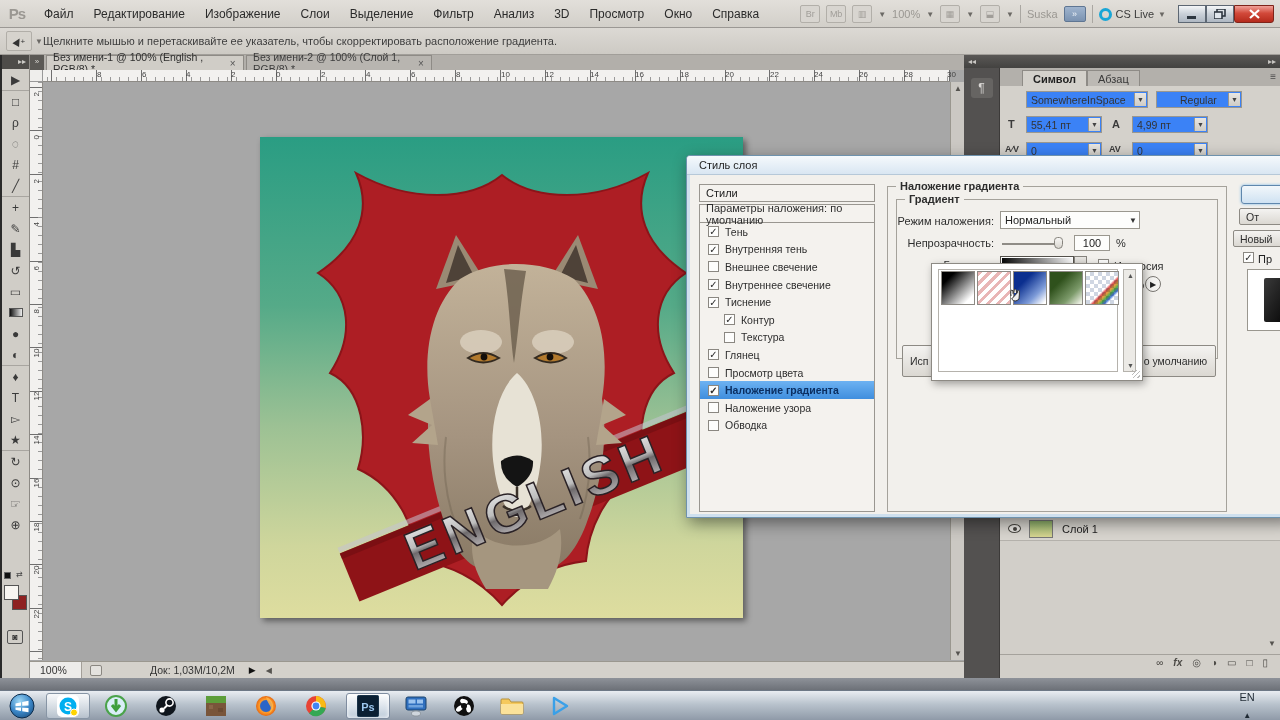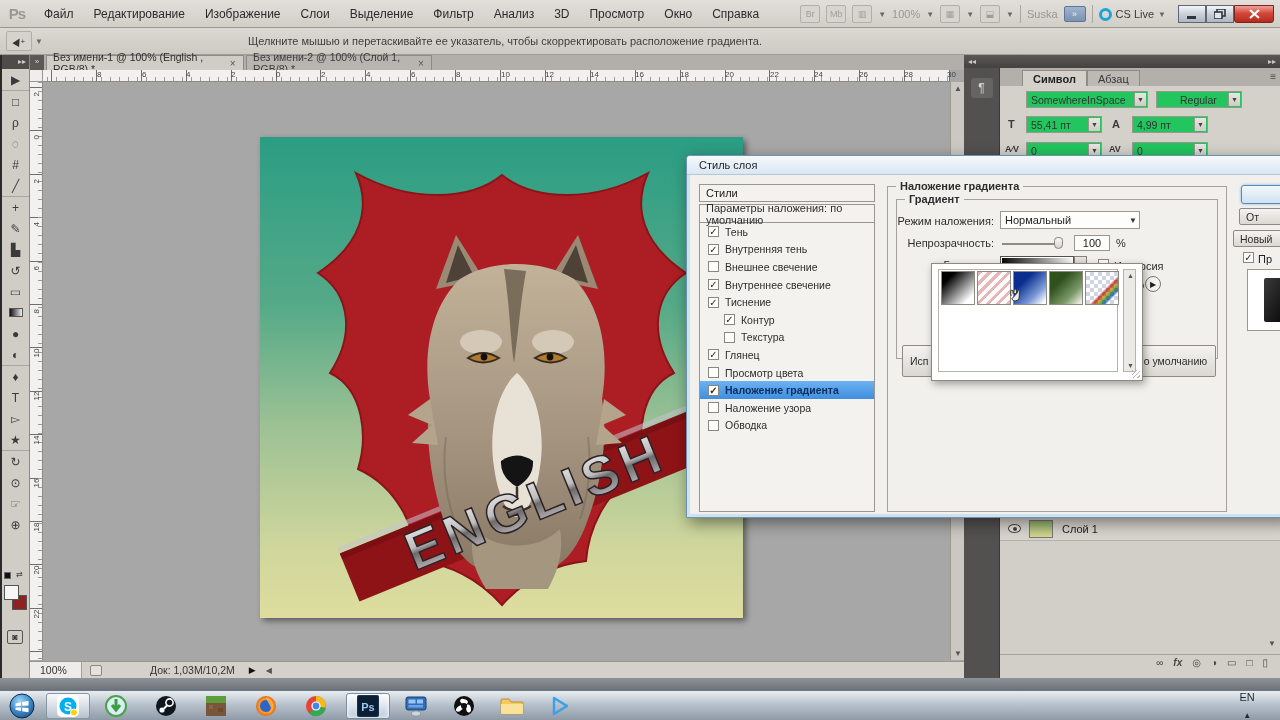--- a/index.html
+++ b/index.html
@@ -20,21 +20,21 @@
   .chev-btn{width:22px;height:16px;background:linear-gradient(#9fb4ce,#7b93b1);border:1px solid #5f7693;border-radius:2px;color:#eef3f8;font-size:9px;text-align:center;line-height:15px;}
   .cslive{display:flex;align-items:center;gap:4px;color:#3b3b3b;font-size:11px;}
   .cs-ring{width:13px;height:13px;border:3px solid #19a6d6;border-radius:50%;}
   .winbtns{display:flex;margin-left:6px;}
   .winbtn{width:28px;height:18px;border:1px solid #5d6773;display:flex;align-items:center;justify-content:center;background:linear-gradient(#f4f6f8,#c9d0d8 50%,#aeb7c2);}
   .winbtn.close{width:40px;background:linear-gradient(#f0a198,#d2493a 45%,#b52a1c);border-color:#7e241a;border-radius:0 0 3px 3px;}
 
   
   .optionsbar{left:0;top:28px;width:1280px;height:27px;background:linear-gradient(#dcd9d4,#cdcac4);border-bottom:1px solid #a19e99;display:flex;align-items:center;}
   .tool-preset{width:26px;height:20px;margin-left:6px;border:1px solid #b1aea8;border-radius:2px;background:#d6d3cd;display:flex;align-items:center;justify-content:center;font-size:11px;color:#333;}
-  .opt-hint{margin-left:205px;color:#3d3d3d;font-size:11px;}
+  .opt-hint{color:#3d3d3d;font-size:11px;}
 
   
   .tabbar{left:30px;top:55px;width:1250px;height:15px;background:#b2afaa;}
   .tab{position:absolute;top:0;height:15px;border:1px solid #8e8b86;border-bottom:none;display:flex;align-items:center;padding:0 6px;gap:6px;font-size:10.5px;color:#2e2e2e;}
   .tab.active{background:#d0cdc7;}
   .tab.inactive{background:#b8b5b0;color:#3c3c3c;}
   .tab-close{font-size:10px;color:#555;width:10px;text-align:center;}
   .panel-chip{position:absolute;left:0;top:0;width:14px;height:15px;background:#5b5955;color:#d8d6d2;font-size:8px;text-align:center;line-height:14px;}
 
   
@@ -77,21 +77,21 @@
   .dock-header{left:964px;top:55px;width:316px;height:13px;background:linear-gradient(#5a5856,#434240);color:#c9c7c3;font-size:8px;}
   .icon-strip{left:964px;top:68px;width:36px;height:612px;background:#535150;border-right:1px solid #3c3a39;}
   .strip-ico{margin:10px auto;width:22px;height:20px;background:#666462;border-radius:3px;color:#d9d7d4;font-size:12px;display:flex;align-items:center;justify-content:center;}
   .panels{left:1000px;top:68px;width:280px;height:612px;background:#d4d1cb;}
   .ptab-row{position:relative;height:18px;background:#b3b0ab;display:flex;align-items:flex-end;text-align:center;}
   .ptab{height:16px;padding:0 10px;font-size:11px;display:flex;align-items:center;border:1px solid #8e8b86;border-bottom:none;}
   .ptab.active{background:#d4d1cb;font-weight:bold;color:#222;}
   .ptab.inactive{background:#bcb9b4;color:#3a3a3a;}
   .pmenu{position:absolute;right:4px;top:3px;color:#4a4a4a;font-size:10px;}
   .char-row{position:relative;height:26px;}
-  .cfield{position:absolute;height:17px;background:#22c55e;border:1px solid #9a978f;font-size:10.5px;display:flex;align-items:center;padding:0 4px;color:#333;}
+  .cfield{position:absolute;height:17px;background:#3b82f6;border:1px solid #9a978f;font-size:10.5px;display:flex;align-items:center;padding:0 4px;color:#333;}
   .cfield .dd{position:absolute;right:1px;top:1px;bottom:1px;width:12px;background:linear-gradient(#e8e6e2,#cfccc6);border-left:1px solid #9a978f;font-size:7px;display:flex;align-items:center;justify-content:center;color:#444;}
   .cficon{position:absolute;font-size:11px;font-weight:bold;color:#3b3b3b;}
 
   
   .layers{left:1000px;top:515px;width:280px;height:165px;background:#d2cfc9;border-top:2px solid #9fc6cf;}
   .layer-row{height:24px;display:flex;align-items:center;border-bottom:1px solid #b5b2ac;background:#d8d5cf;}
   .eye{width:13px;height:9px;border:1px solid #46443f;border-radius:50%;margin:0 8px;position:relative;background:#e8e6e2;}
   .eye::after{content:"";position:absolute;left:4px;top:2px;width:4px;height:4px;border-radius:50%;background:#46443f;}
   .l-thumb{width:24px;height:18px;border:1px solid #777;background:linear-gradient(#8cb06a,#d9d792);margin-right:9px;}
   .layers-bottom{position:absolute;left:0;bottom:10px;width:100%;height:16px;border-top:1px solid #a5a29c;display:flex;justify-content:flex-end;gap:10px;padding:2px 12px 0 0;color:#4c4a46;font-size:10px;}

